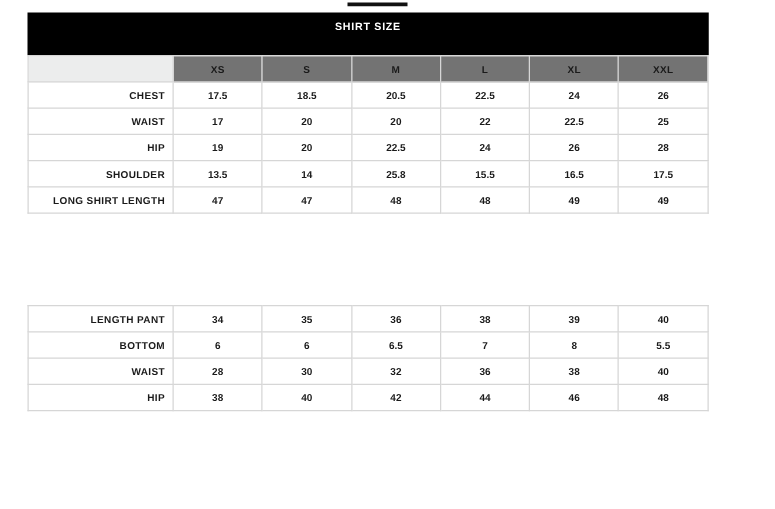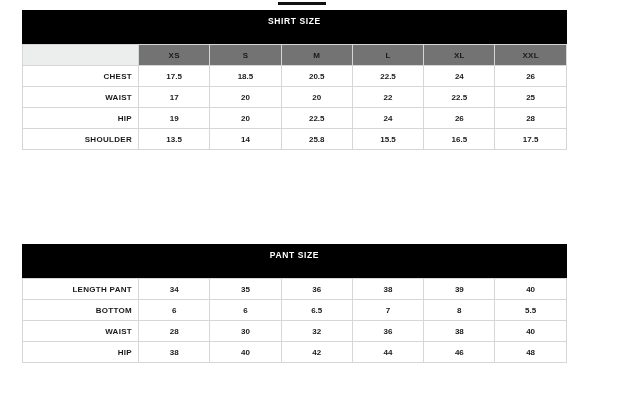--- a/index.html
+++ b/index.html
@@ -148,27 +148,35 @@
         </tr>
         <tr>
           <th class="row-label">SHOULDER</th>
           <td>13.5</td>
           <td>14</td>
           <td>25.8</td>
           <td>15.5</td>
           <td>16.5</td>
           <td>17.5</td>
         </tr>
+        <tr>
+          <th class="row-label">LONG SHIRT LENGTH</th>
+          <td>47</td>
+          <td>47</td>
+          <td>48</td>
+          <td>48</td>
+          <td>49</td>
+          <td>49</td>
+        </tr>
       </tbody>
     </table>
   </div>
 
   <div class="table-block" id="pant-block">
     <table class="size-table">
-      <caption>PANT SIZE</caption>
       <colgroup>
         <col class="col-label">
         <col class="col-val">
           <col class="col-val">
           <col class="col-val">
         <col class="col-val">
           <col class="col-val">
           <col class="col-val">
       </colgroup>
       <tbody>

